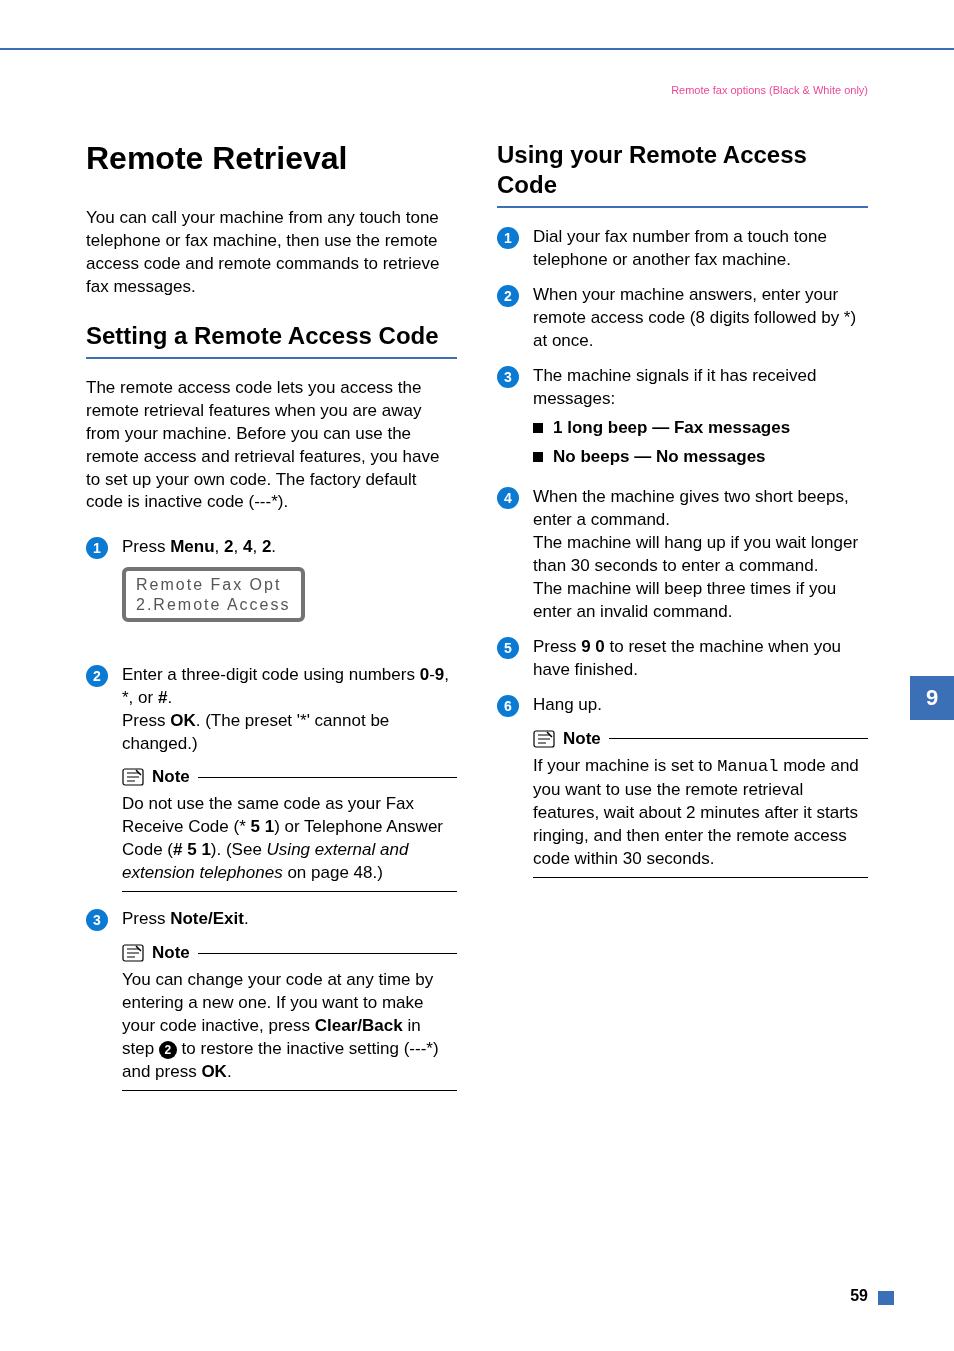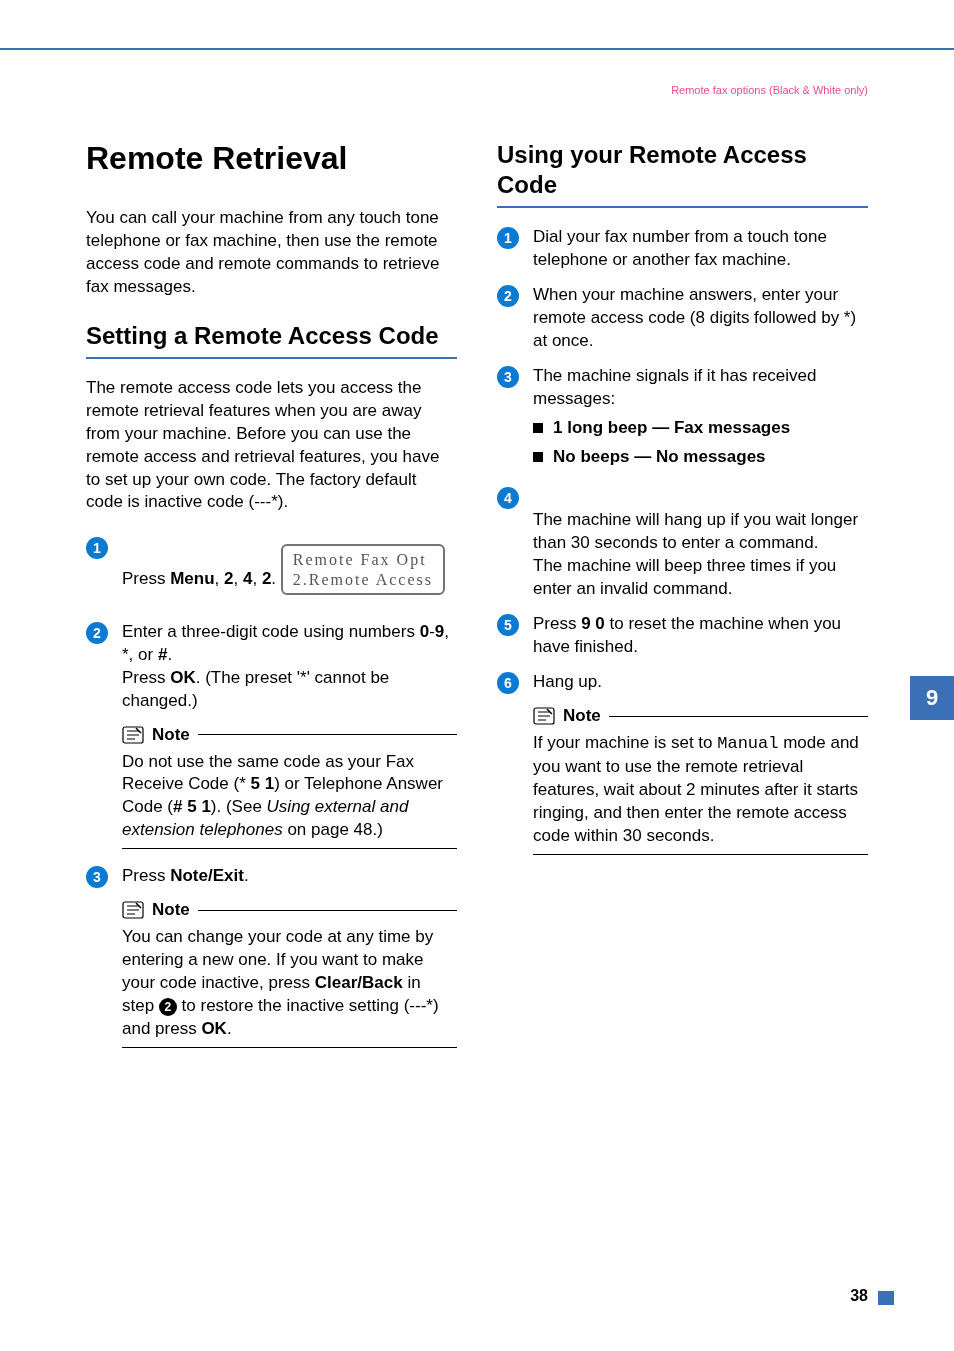--- a/index.html
+++ b/index.html
@@ -80,28 +80,28 @@
     }
     .step-num.dark {
       background: #000;
     }
     .step-text {
       font-size: 17px;
       line-height: 1.35;
       flex: 1;
     }
     .lcd {
-      border: 2px solid #737373;
+      border: 4px solid #737373;
       border-radius: 6px;
       padding: 4px 10px;
-      font-family: Liberation Serif, serif;
+      font-family: Liberation Sans, sans-serif;
       font-size: 16px;
       letter-spacing: 2px;
       color: #555;
-      margin: 8px 0 14px 0;
+      margin: 8px 0 30px 0;
       display: inline-block;
       line-height: 1.2;
     }
     .note-block { margin-bottom: 16px; }
     .note-header {
       display: flex;
       align-items: center;
       gap: 8px;
       margin-bottom: 6px;
     }
@@ -254,21 +254,21 @@
           <div class="bullet-row">
               <div class="bullet-sq"></div>
               <b>No beeps — No messages</b>
             </div>
         </div>
       </div>
     </div>
     <div class="step">
       <div class="step-num">4</div>
       <div class="step-text">
-        <br>
+        <span>When the machine gives two short beeps, enter a command.</span><br>
         <span>The machine will hang up if you wait longer than 30 seconds to enter a command.</span><br>
         <span>The machine will beep three times if you enter an invalid command.</span>
       </div>
     </div>
     <div class="step">
       <div class="step-num">5</div>
       <div class="step-text">
         <span>Press </span><b>9 0</b><span> to reset the machine when you have finished.</span>
       </div>
     </div>
@@ -289,14 +289,14 @@
       </div>
       <div class="note-body">
         <span>If your machine is set to </span><span class="mono">Manual</span><span> mode and you want to use the remote retrieval features, wait about 2 minutes after it starts ringing, and then enter the remote access code within 30 seconds.</span>
       </div>
       <div class="note-rule-bottom"></div>
     </div>
   </div>
 </div>
 
 <div class="side-tab">9</div>
-<div class="page-num">38</div>
+<div class="page-num">59</div>
 <div class="page-tick"></div>
 
 </body></html>

